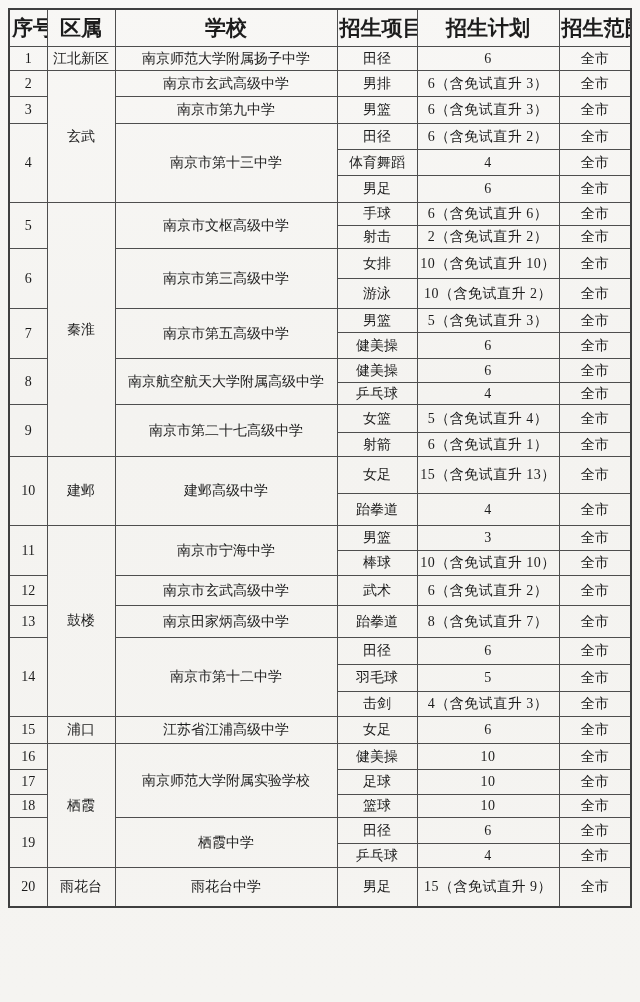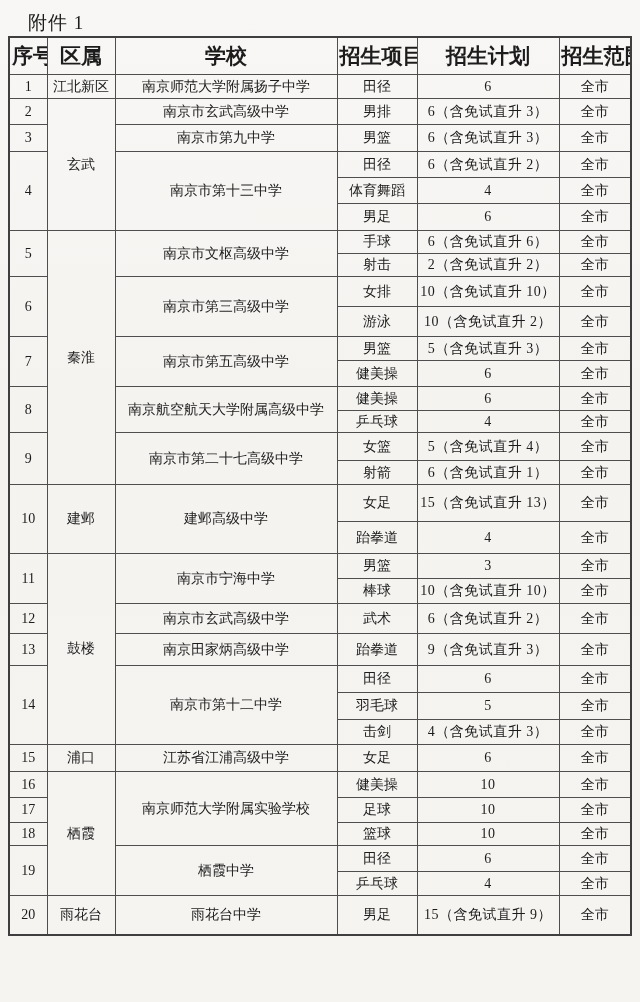--- a/index.html
+++ b/index.html
@@ -52,21 +52,20 @@
   td[data-name="school-cell"] {
     text-align: left;
     padding-left: 5px;
   }
   td[data-name="plan-cell"] { letter-spacing: 0.5px; }
 </style>
 </head>
 <body>
 
 <div class="page" data-name="document-page">
-  <div class="attachment" data-name="attachment-label">附件 1</div>
 
   <table class="enroll" data-name="enrollment-table">
     <colgroup>
       <col style="width:38px">
       <col style="width:68px">
       <col style="width:222px">
       <col style="width:80px">
       <col style="width:142px">
       <col style="width:72px">
     </colgroup>
@@ -212,21 +211,21 @@
           <td data-name="serial-cell">12</td>
           <td data-name="school-cell">南京市玄武高级中学</td>
           <td data-name="item-cell">武术</td>
           <td data-name="plan-cell">6（含免试直升 2）</td>
           <td data-name="scope-cell">全市</td>
         </tr>
         <tr data-name="table-row" style="height: 32px;">
           <td data-name="serial-cell">13</td>
           <td data-name="school-cell">南京田家炳高级中学</td>
           <td data-name="item-cell">跆拳道</td>
-          <td data-name="plan-cell">9（含免试直升 3）</td>
+          <td data-name="plan-cell">8（含免试直升 7）</td>
           <td data-name="scope-cell">全市</td>
         </tr>
         <tr data-name="table-row" style="height: 27px;">
           <td rowspan="3" data-name="serial-cell">14</td>
           <td rowspan="3" data-name="school-cell">南京市第十二中学</td>
           <td data-name="item-cell">田径</td>
           <td data-name="plan-cell">6</td>
           <td data-name="scope-cell">全市</td>
         </tr>
         <tr data-name="table-row" style="height: 27px;">

